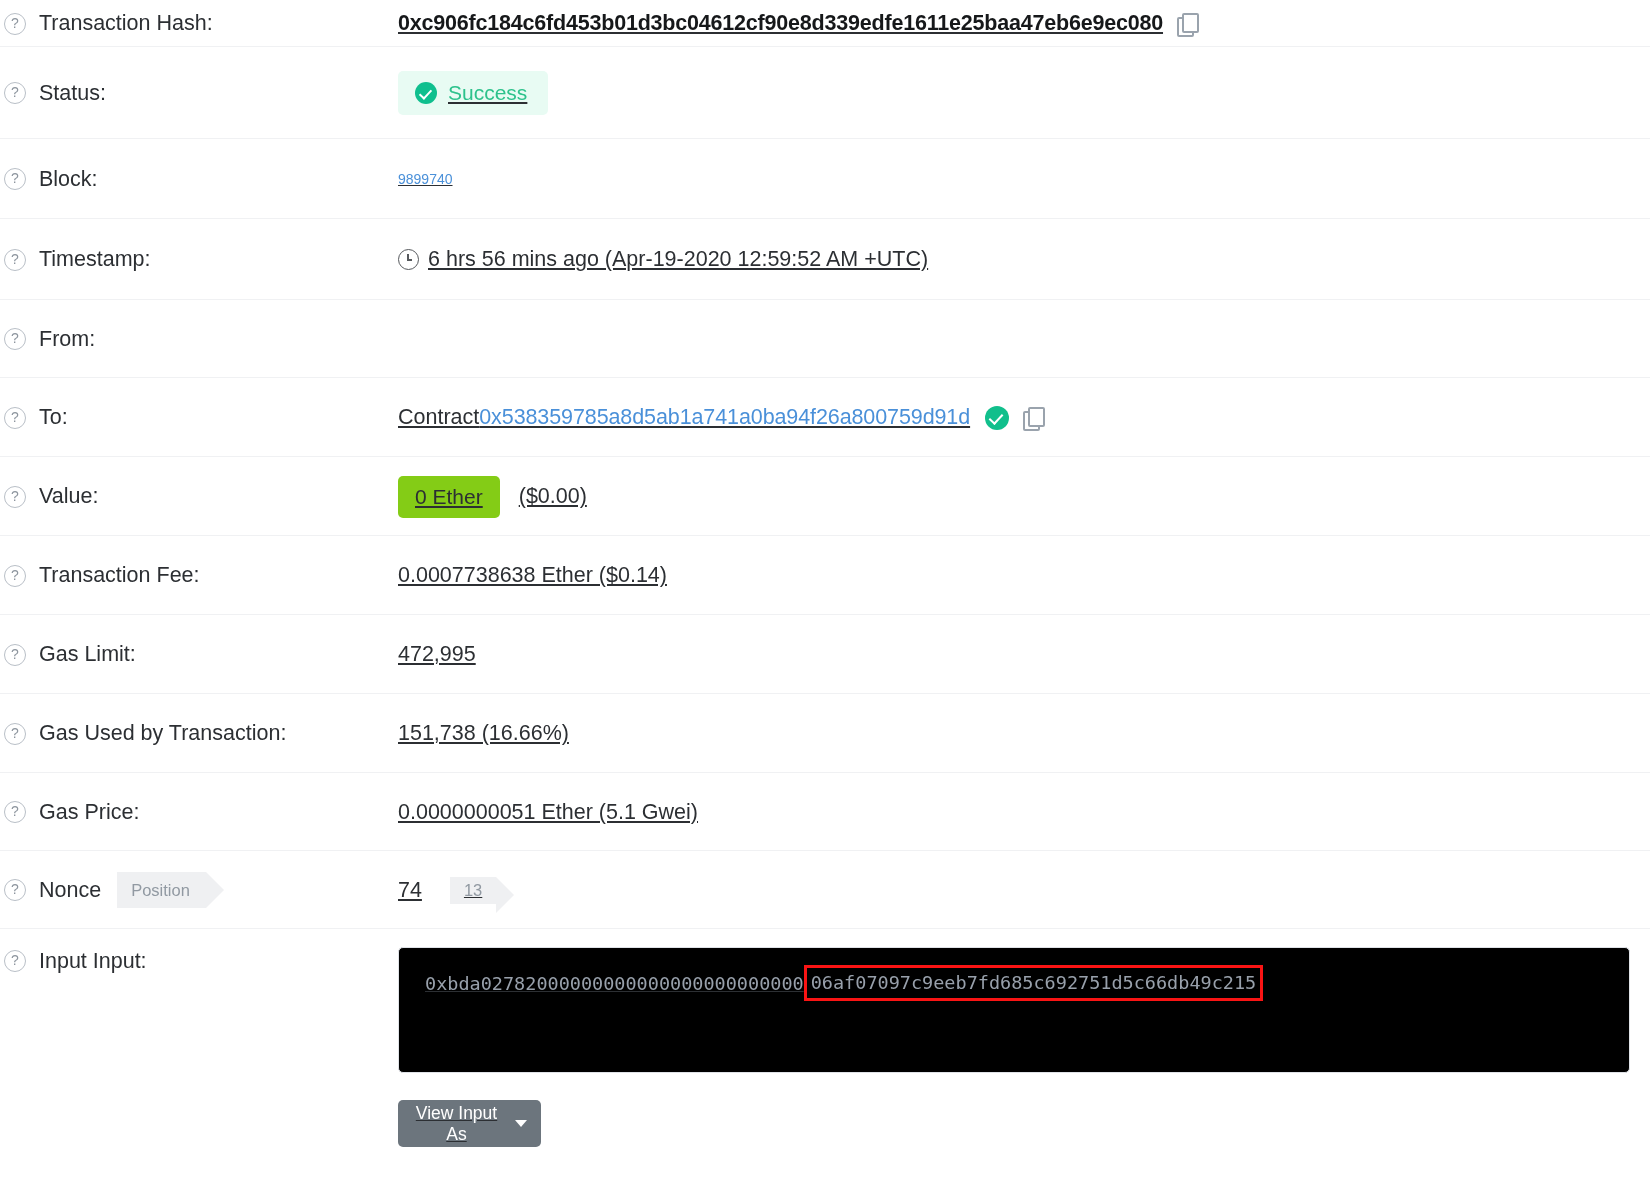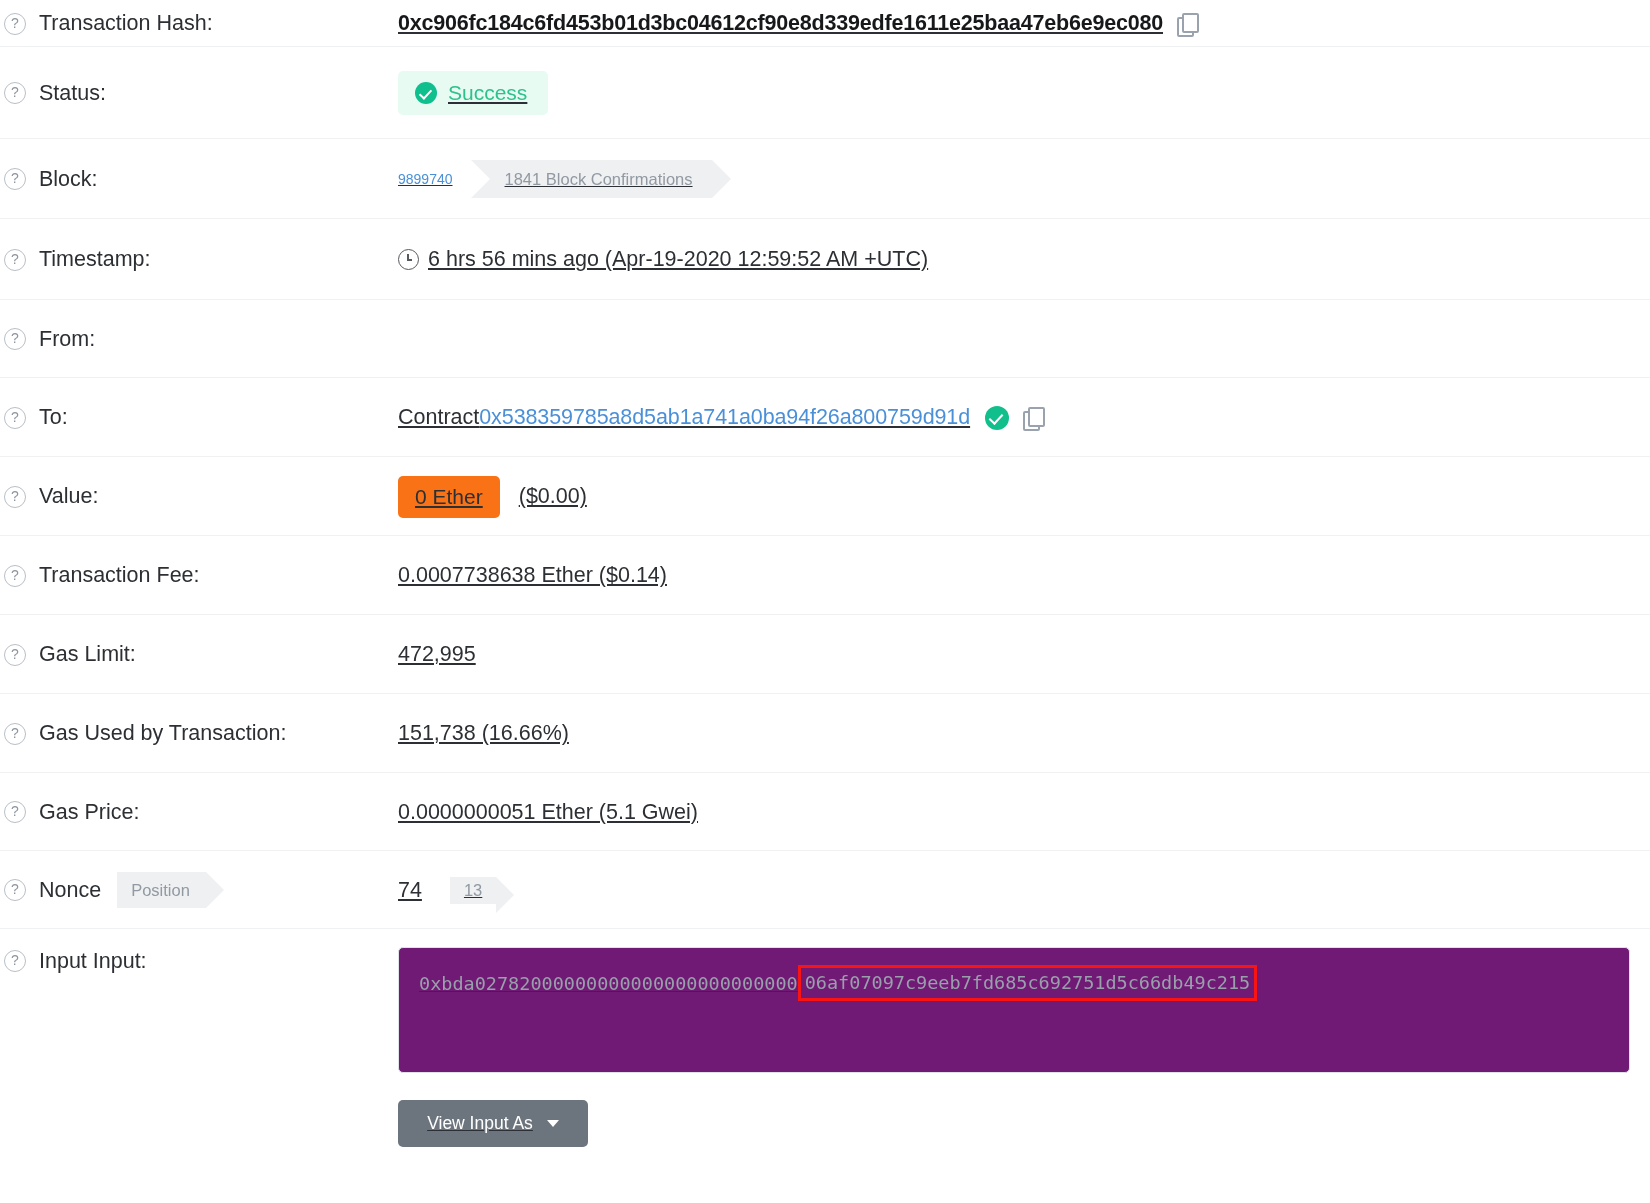--- a/index.html
+++ b/index.html
@@ -242,21 +242,21 @@
     position: absolute;
     left: 7px; top: 5px;
     width: 6px; height: 11px;
     border: solid #ffffff;
     border-width: 0 2.5px 2.5px 0;
     transform: rotate(43deg);
   }
 
   
   .value-pill {
-    background: #f97316;
+    background: #84cc16;
     border-radius: 5px;
     padding: 9px 17px;
     font-size: 21px;
     color: #2c2f33;
     display: inline-block;
   }
   .value-usd { margin-left: 19px; font-size: 21.5px; color: #2c2f33; }
 
   
   .position-chevron {
@@ -304,45 +304,45 @@
 
   
   .input-wrap {
     display: flex;
     flex-direction: column;
     padding-top: 18px;
   }
   .input-box {
     width: 1232px;
     height: 126px;
-    background: #701a75;
+    background: #000000;
     border: 1px solid #dfe2e7;
     border-radius: 5px;
-    padding: 22px 16px 0 20px;
+    padding: 22px 16px 0 26px;
     font-family: "DejaVu Sans Mono", monospace;
     font-size: 18.5px;
     color: #98a0ab;
     line-height: 1.4;
     overflow: hidden;
     white-space: nowrap;
     position: relative;
   }
   .hl-box {
     display: inline-block;
     border: 3px solid #f91414;
     padding: 2px 4px;
     margin: -4px 0;
     color: #98a0ab;
     position: relative;
     top: -1px;
   }
 
   .view-input-btn {
     margin-top: 27px;
-    width: 190px;
+    width: 143px;
     height: 47px;
     background: #6c757d;
     border: none;
     border-radius: 5px;
     color: #ffffff;
     font-size: 17.5px;
     font-family: "Liberation Sans", sans-serif;
     display: inline-flex;
     align-items: center;
     justify-content: center;
@@ -387,21 +387,20 @@
     </div>
   </div>
 
   <div class="row r-block">
     <div class="label-cell">
       <span class="help-icon">?</span>
       <span>Block:</span>
     </div>
     <div class="value-cell">
       <a class="block-link" href="#">9899740</a>
-      <span class="conf-chevron">1841 Block Confirmations</span>
     </div>
   </div>
 
   <div class="row r-time">
     <div class="label-cell">
       <span class="help-icon">?</span>
       <span>Timestamp:</span>
     </div>
     <div class="value-cell">
       <span class="clock-icon"></span>

